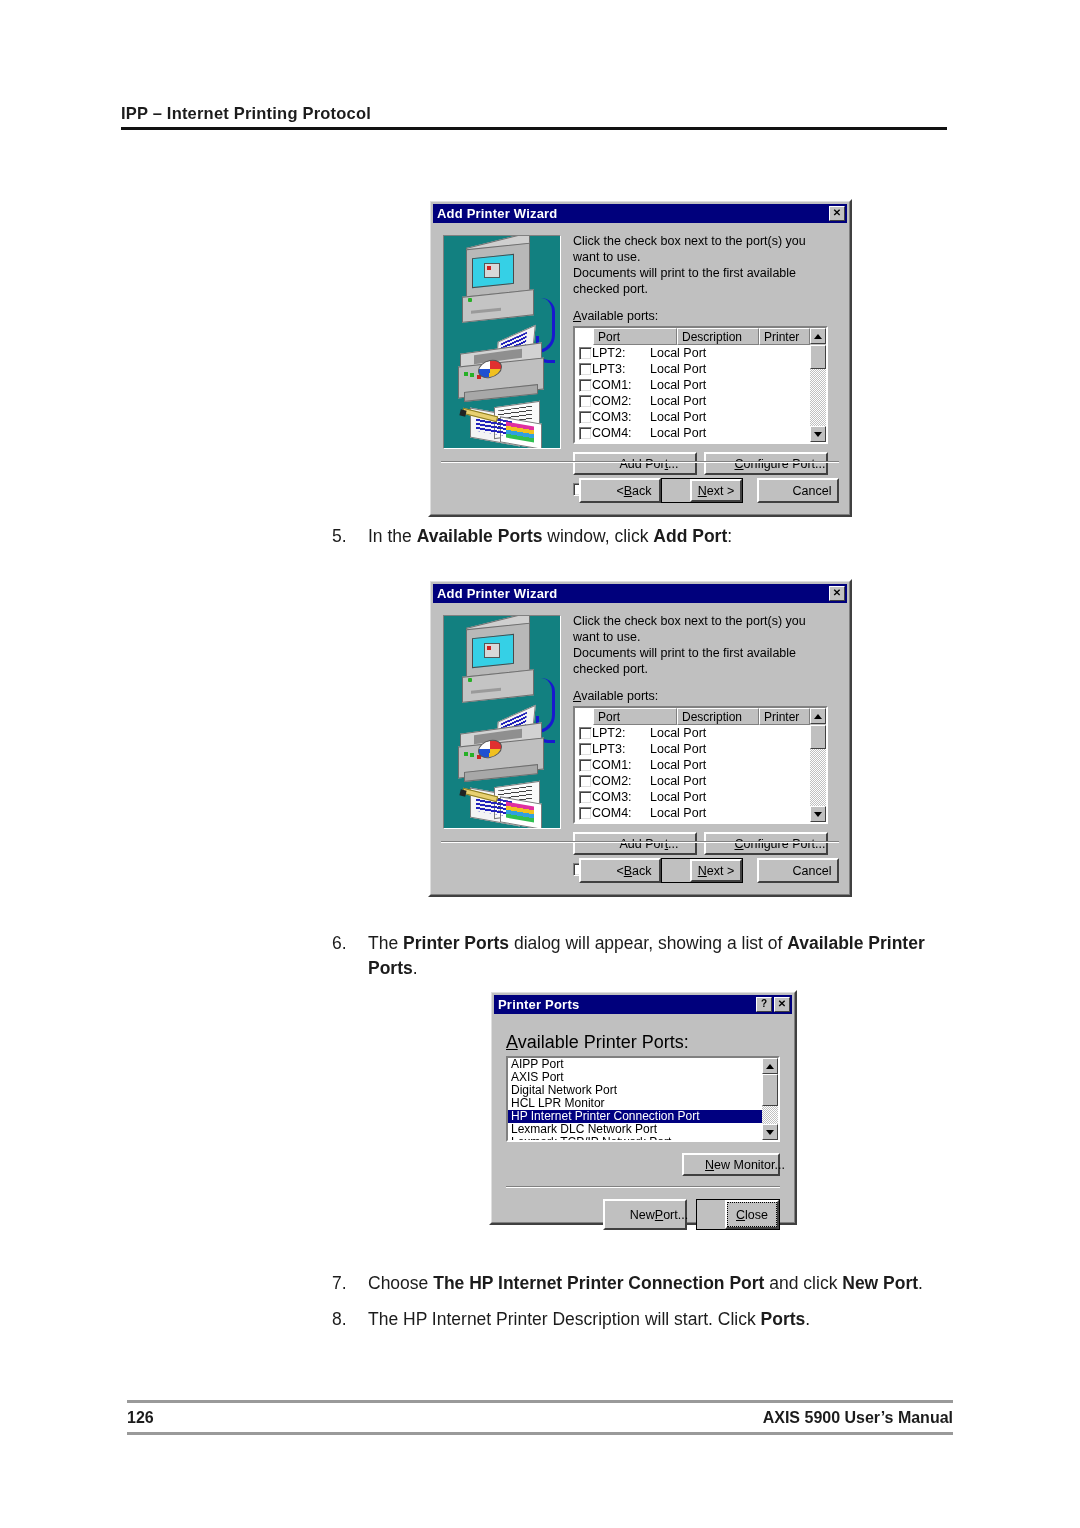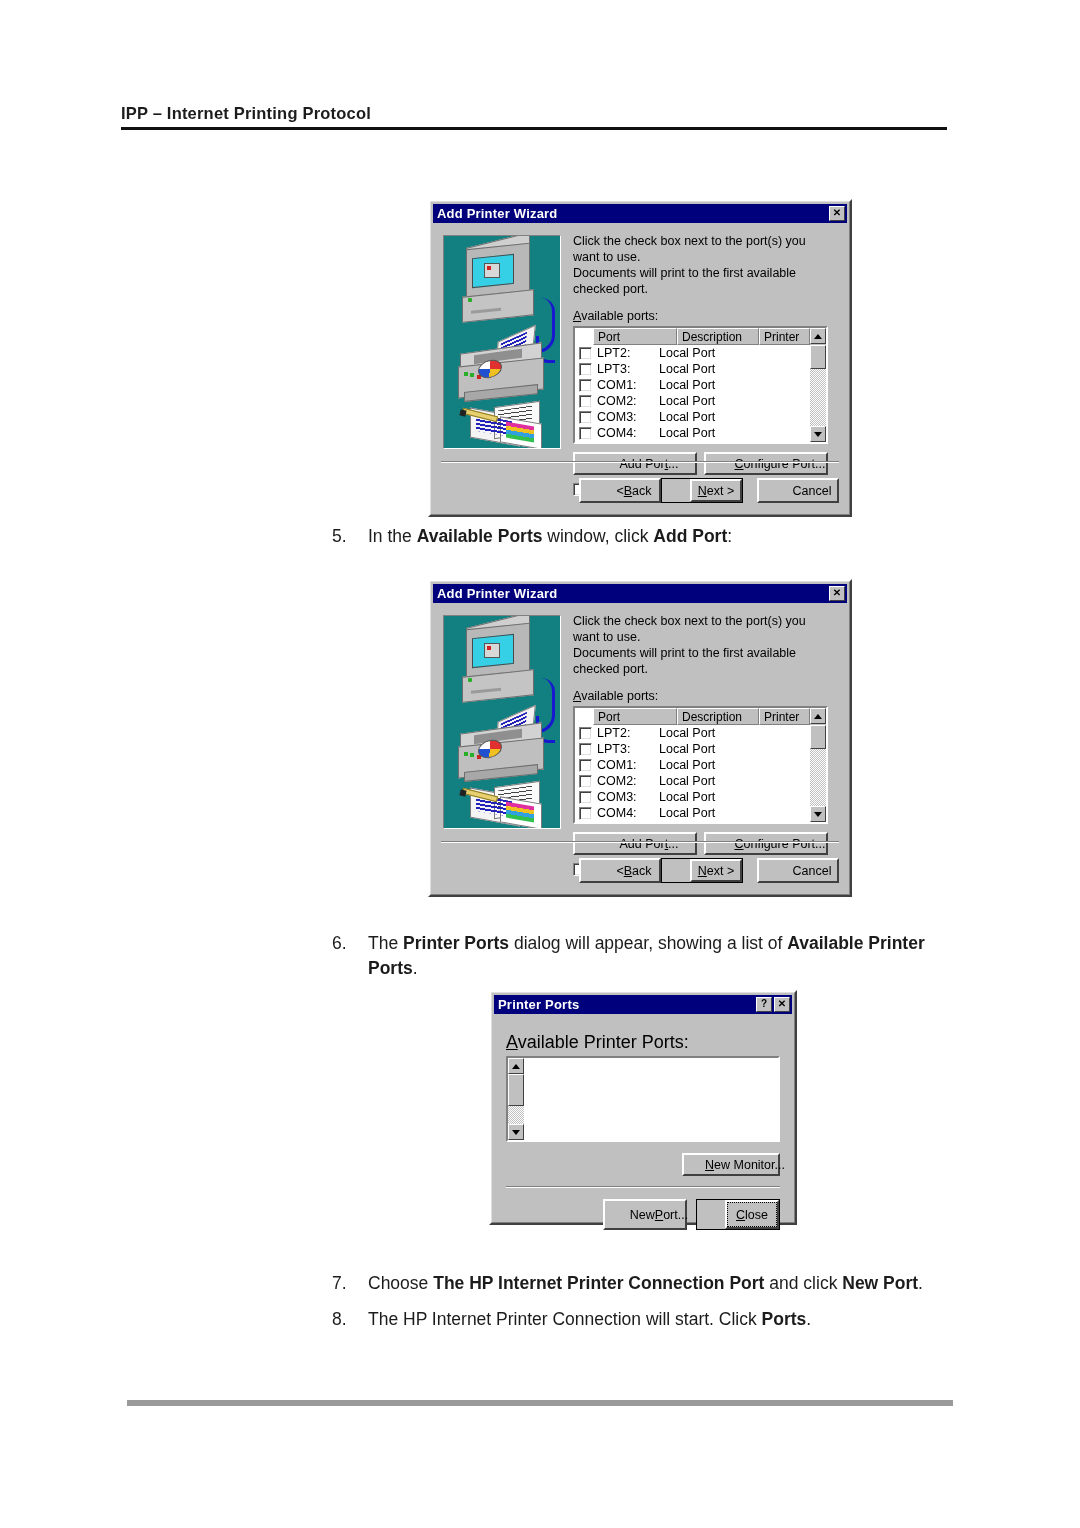--- a/index.html
+++ b/index.html
@@ -272,24 +272,23 @@
   .lv-rows { flex: 1; display: flex; }
   .lv-rowarea { flex: 1; }
   .lv-row {
     display: flex;
     align-items: center;
     height: 16px;
     font-size: 12.5px;
     color: #000000;
   }
   .lv-row .cport {
-    width: 84px;
+    width: 75px;
     display: flex;
     align-items: center;
-    gap: 5px;
     padding-left: 4px;
     box-sizing: border-box;
   }
   .lv-row .cdesc { width: 82px; }
   .lv-row .cprn { flex: 1; }
 
   .vscroll {
     width: 16px;
     flex: 0 0 16px;
     background: #c0c0c0;
@@ -872,20 +871,29 @@
 <div class="win-dialog pp" id="dlg-printer-ports">
   <div class="inner-bevel">
     <div class="titlebar">
       <div class="title-text">Printer Ports</div>
       <div class="tb-btn">?</div>
       <div class="tb-btn">✕</div>
     </div>
     <div class="pp-body">
       <div class="pp-label"><span class="u">A</span>vailable Printer Ports:</div>
       <div class="pp-list">
+        <div class="pp-items">
+          <div class="pp-item">AIPP Port</div>
+          <div class="pp-item">AXIS Port</div>
+          <div class="pp-item">Digital Network Port</div>
+          <div class="pp-item">HCL LPR Monitor</div>
+          <div class="pp-item selected">HP Internet Printer Connection Port</div>
+          <div class="pp-item">Lexmark DLC Network Port</div>
+          <div class="pp-item">Lexmark TCP/IP Network Port</div>
+        </div>
         <div class="vscroll full">
           <div class="sb-arrow">
               <div class="tri up"></div>
             </div>
           <div class="sb-track">
             <div class="sb-thumb" style="top:0;height:32px;"></div>
           </div>
           <div class="sb-arrow">
               <div class="tri dn"></div>
             </div>
@@ -907,19 +915,23 @@
   </div>
 </div>
 
 <div class="step" id="step7">
   <div class="num">7.</div>
   <div class="body"><span>Choose </span><b>The HP Internet Printer Connection Port</b><span> and click </span><b>New Port</b><span>.</span></div>
 </div>
 
 <div class="step" id="step8">
   <div class="num">8.</div>
-  <div class="body"><span>The HP Internet Printer Connection will start. Click </span><b>Ports</b><span>.</span></div>
+  <div class="body"><span>The HP Internet Printer Description will start. Click </span><b>Ports</b><span>.</span></div>
 </div>
 
 <div class="page-footer">
   <div class="ftr-rule-top"></div>
+  <div class="ftr-row">
+    <div class="ftr-page">126</div>
+    <div class="ftr-title">AXIS 5900 User’s Manual</div>
+  </div>
   <div class="ftr-rule-bottom"></div>
 </div>
 
 </body></html>

